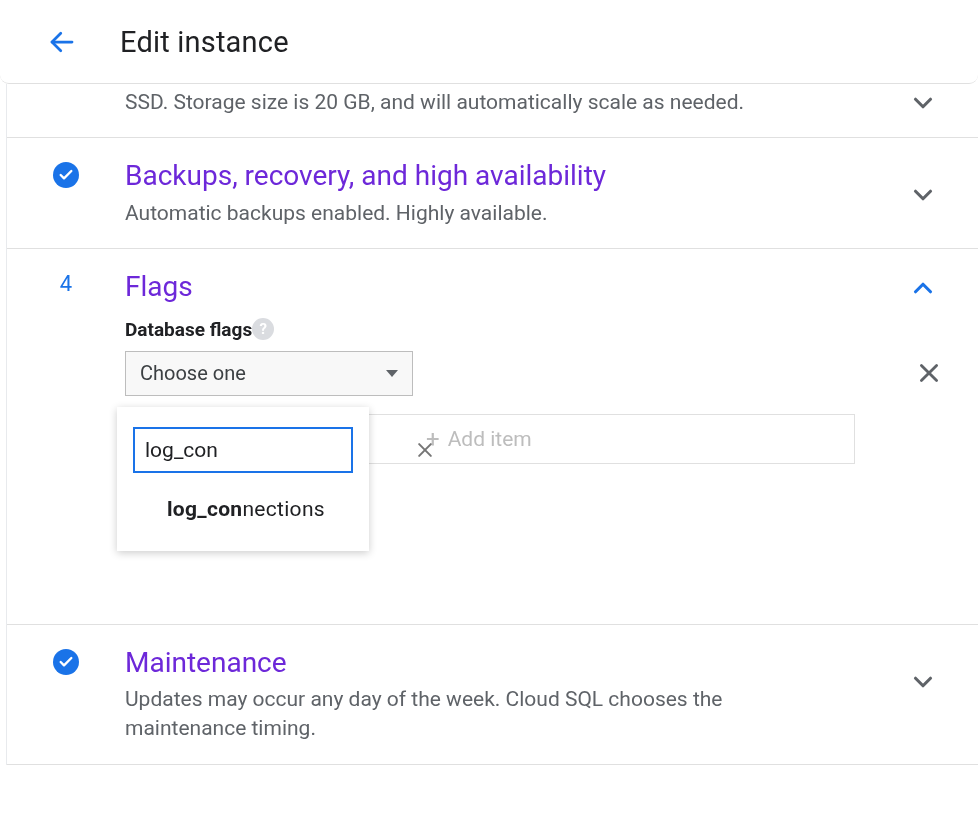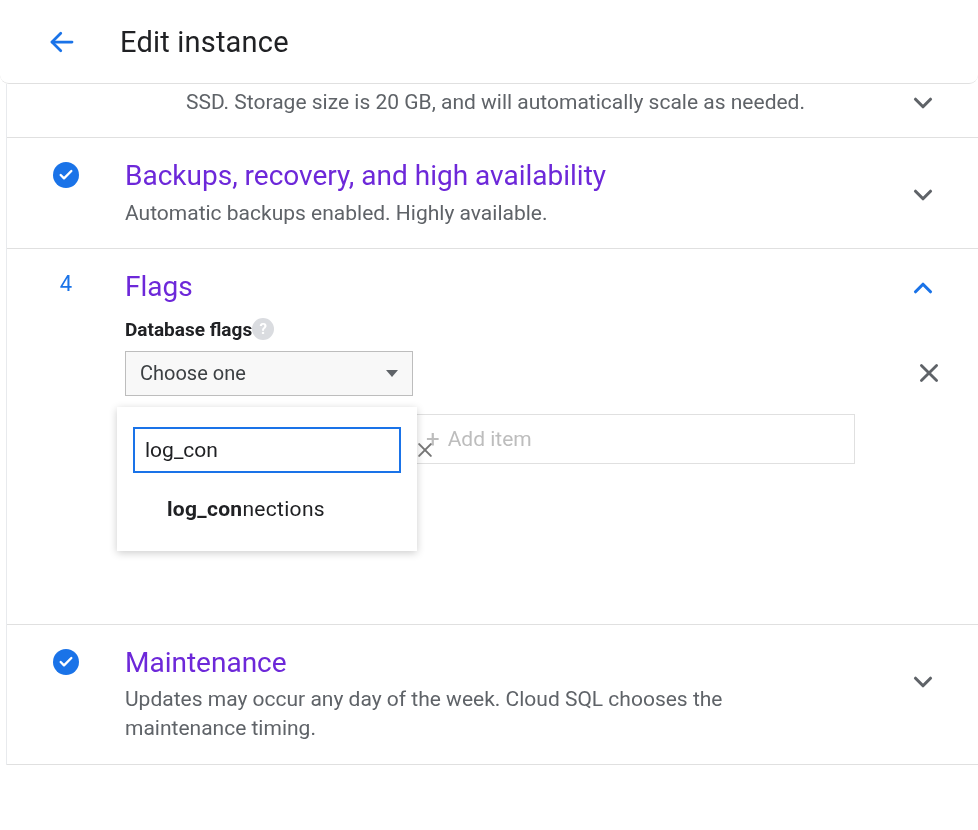--- a/index.html
+++ b/index.html
@@ -45,21 +45,20 @@
     padding-top: 0;
   }
   .section {
     border-bottom: 1px solid #e0e0e0;
     padding: 20px 20px 20px 0;
     display: flex;
     position: relative;
   }
   .section.first {
     padding-top: 0;
-    text-align: right;
   }
   .section .gutter {
     width: 118px;
     flex: 0 0 118px;
     display: flex;
     justify-content: center;
     padding-top: 4px;
   }
   .section .body {
     flex: 1;
@@ -181,21 +180,21 @@
     font-size: 24px;
     line-height: 1;
     font-weight: 400;
     color:#bdbdbd;
   }
 
   .dropdown-panel {
     position: absolute;
     left: -8px;
     top: 56px;
-    width: 300px;
+    width: 252px;
     background: #fff;
     box-shadow: 0 2px 8px rgba(0,0,0,0.2);
     padding: 20px 16px 22px 16px;
     z-index: 20;
   }
   .dd-search {
     position: relative;
     height: 46px;
     border: 2px solid #1a73e8;
     display: flex;

